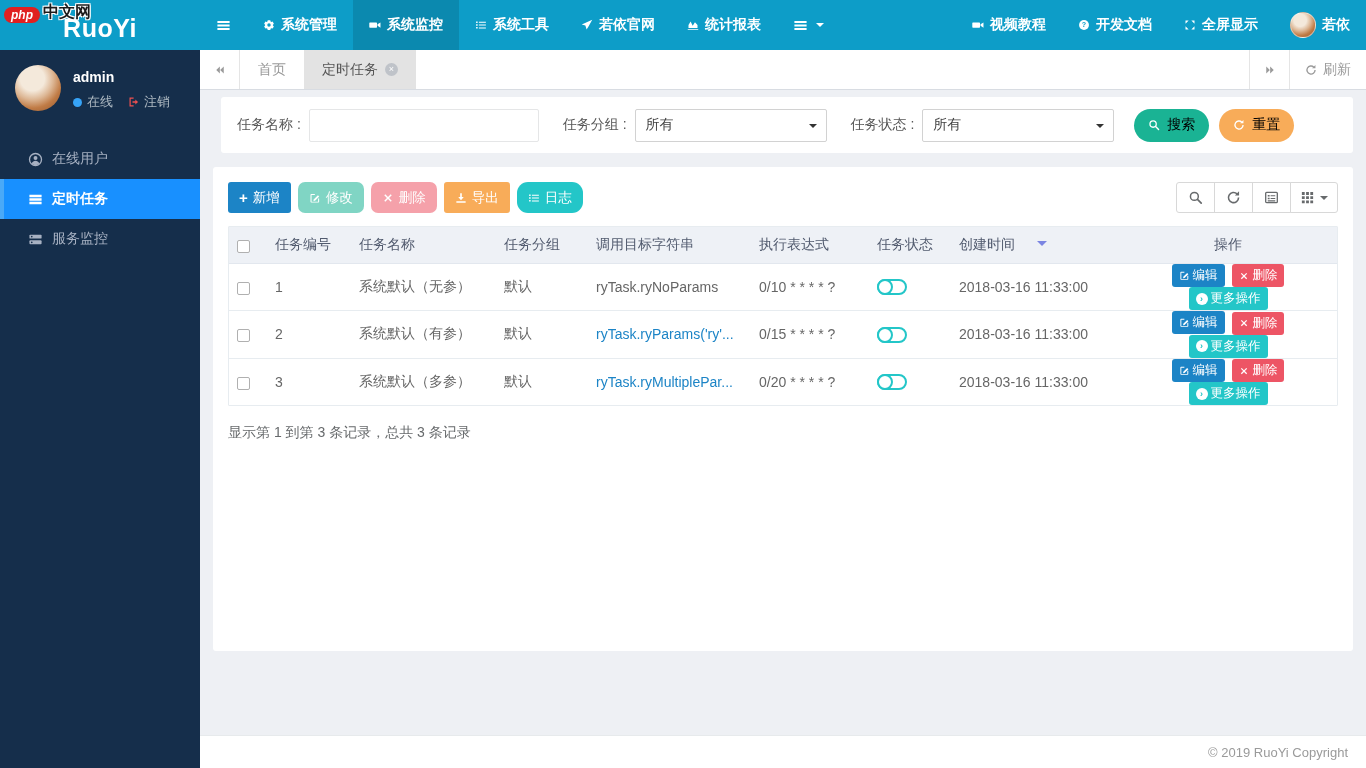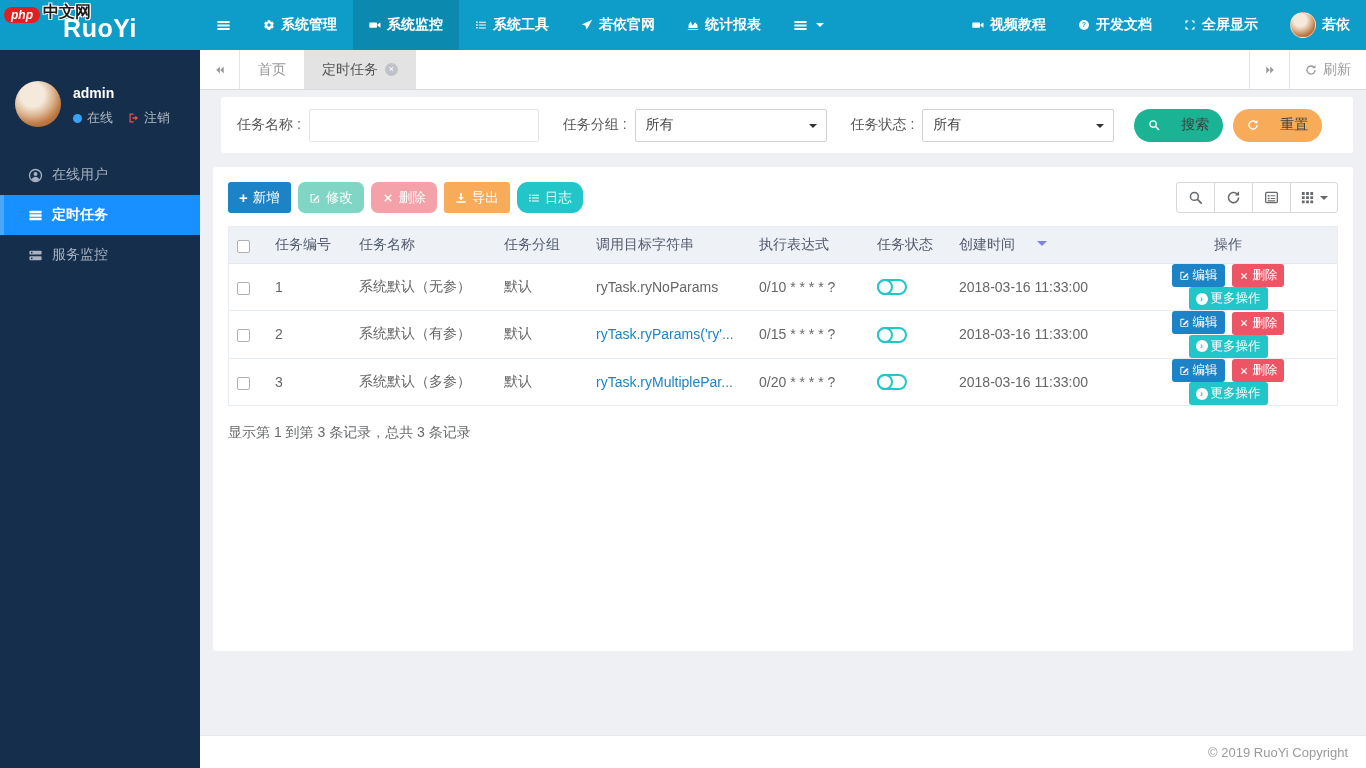--- a/index.html
+++ b/index.html
@@ -25,21 +25,21 @@
   .caret-down { width:0; height:0; border:4px solid transparent; border-top-color:#fff; display:inline-block; margin-left:2px; margin-top:4px; }
   .avatar { width:26px; height:26px; border-radius:50%; border:1px solid rgba(255,255,255,.5);
             background: radial-gradient(circle at 38% 30%, #f4e9db 0 28%, #ddb795 48%, #c07b45 68%, #8a5430 100%); }
 
   
   .body-row { display:flex; height:718px; }
   .sidebar { width:200px; background:#152e4b; flex-shrink:0; }
   .content { flex:1; display:flex; flex-direction:column; min-width:0; }
 
   
-  .user-panel { padding:15px 21px 18px 15px; display:flex; gap:12px;margin-top:16px; }
+  .user-panel { padding:15px 21px 18px 15px; display:flex; gap:12px; }
   .user-avatar { width:46px; height:46px; border-radius:50%;
             background: radial-gradient(circle at 38% 30%, #f4e9db 0 28%, #ddb795 48%, #c07b45 68%, #8a5430 100%); }
   .user-meta { padding-top:4px; }
   .user-name { color:#fff; font-size:14px; font-weight:bold; margin-bottom:8px; }
   .user-status { display:flex; align-items:center; gap:5px; font-size:13px; color:#aeb9c2; }
   .dot { width:9px; height:9px; border-radius:50%; background:#36a3f7; display:inline-block; }
   .logout { display:flex; align-items:center; gap:4px; margin-left:10px; color:#aeb9c2; cursor:pointer; }
   .menu { margin-top:10px; }
   .menu-item { height:40px; display:flex; align-items:center; gap:9px; padding-left:24px; color:#a7b1c2; font-size:14px; cursor:pointer; border-left:4px solid transparent; }
   .menu-item.active { background:#1890ff; color:#fff; border-left-color:#4aa9f7; font-weight:bold; }
@@ -56,21 +56,21 @@
 
   
   .page { flex:1; padding:7px 13px 0 13px; background:#eef0f4; overflow:hidden; }
   .panel { background:#fff; border-radius:3px; }
   .search-panel { height:56px; display:flex; align-items:center; padding:0 16px; margin-bottom:14px;margin-left:8px; }
   .fl { color:#575757; margin-right:8px; white-space:nowrap; }
   .f-input { width:230px; height:33px; border:1px solid #e5e6e7; border-radius:2px; padding:0 10px; font-size:14px; color:#555; outline:none; }
   .f-select { position:relative; width:192px; height:33px; border:1px solid #d2d2d2; border-radius:2px; background:#fff; display:flex; align-items:center; padding:0 10px; color:#444; cursor:pointer; }
   .sel-caret { position:absolute; right:9px; top:14px; width:0; height:0; border:4px solid transparent; border-top-color:#333; }
   .gap24 { width:24px; flex-shrink:0; } .gap20 { width:20px; flex-shrink:0; } .gap10 { width:10px; flex-shrink:0; }
-  .btn-pill { height:33px; border:none; border-radius:17px; color:#404040; font-size:14px; display:inline-flex; align-items:center; gap:21px; padding:0 14px; cursor:pointer; font-family:inherit; }
+  .btn-pill { height:33px; border:none; border-radius:17px; color:#000000; font-size:14px; display:inline-flex; align-items:center; gap:7px; padding:0 14px; cursor:pointer; font-family:inherit; }
   .bg-success { background:#1ab394; } .bg-warning { background:#f8ac59; }
 
   .main-panel { height:484px; padding:15px; }
   .toolbar { display:flex; align-items:flex-start; }
   .btn { height:31px; border:none; border-radius:3px; color:#fff; font-size:13.5px; display:inline-flex; align-items:center; gap:5px; padding:0 11px; margin-right:7px; cursor:pointer; font-family:inherit; }
   .bg-primary { background:#1c84c6; } .bg-danger { background:#ed5565; } .bg-info { background:#23c6c8;border-radius:11px; }
   .btn.disabled { opacity:.55; cursor:not-allowed;border-radius:7px; }
   .plus-glyph { font-size:15px; font-weight:bold; line-height:1; }
   .tb-group { margin-left:auto; display:flex; }
   .tb-btn { width:39px; height:31px; background:#fff; border:1px solid #d8d8d8; color:#676a6c; display:inline-flex; align-items:center; justify-content:center; gap:3px; margin-left:-1px; cursor:pointer; }

